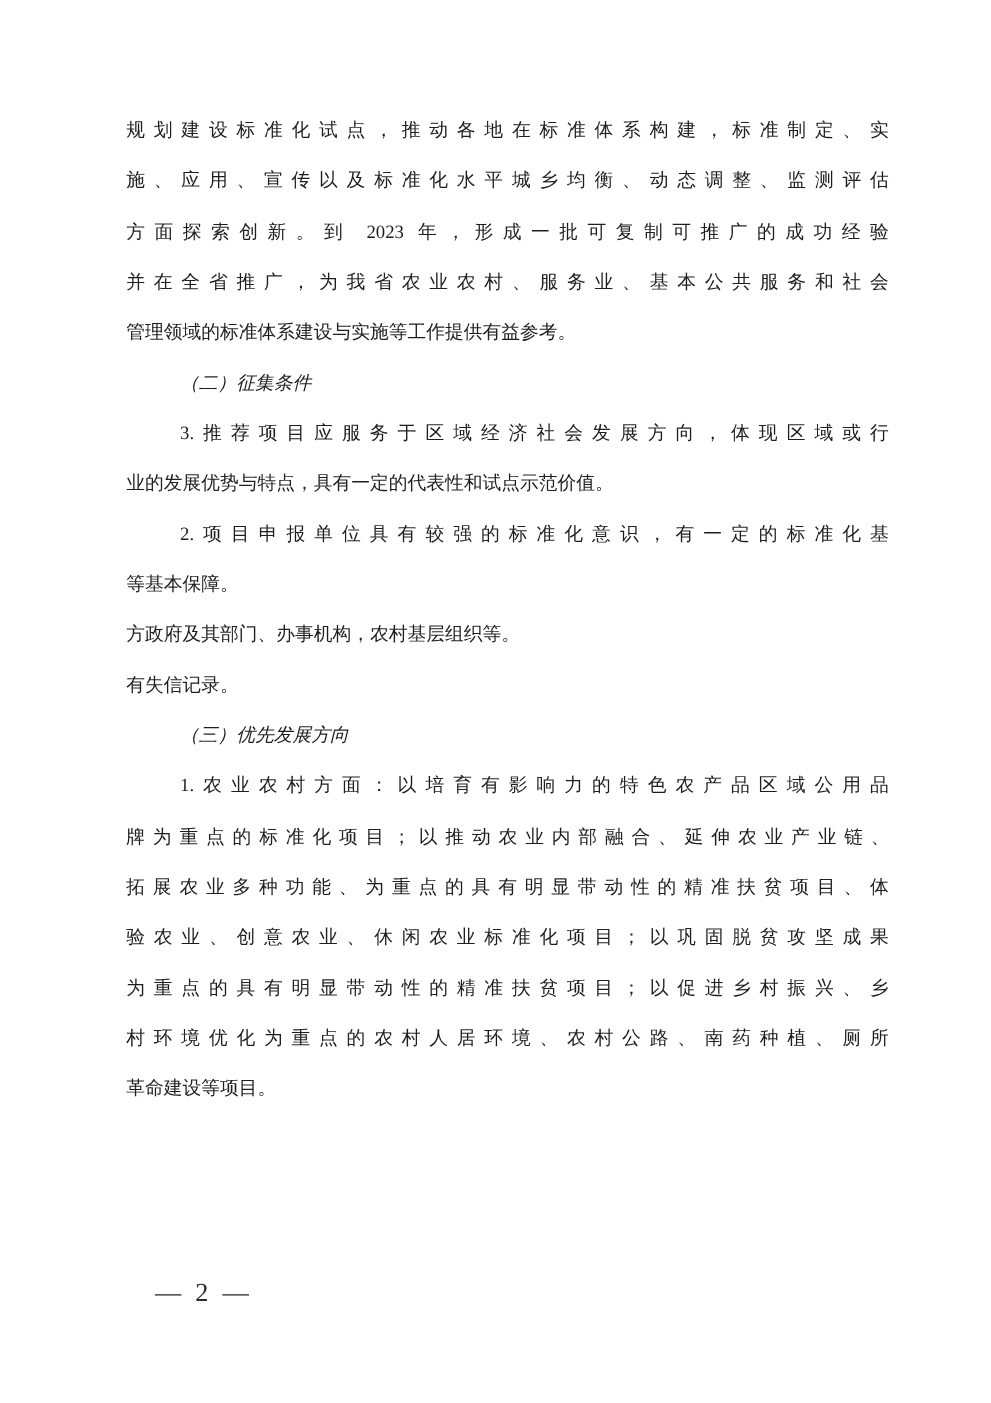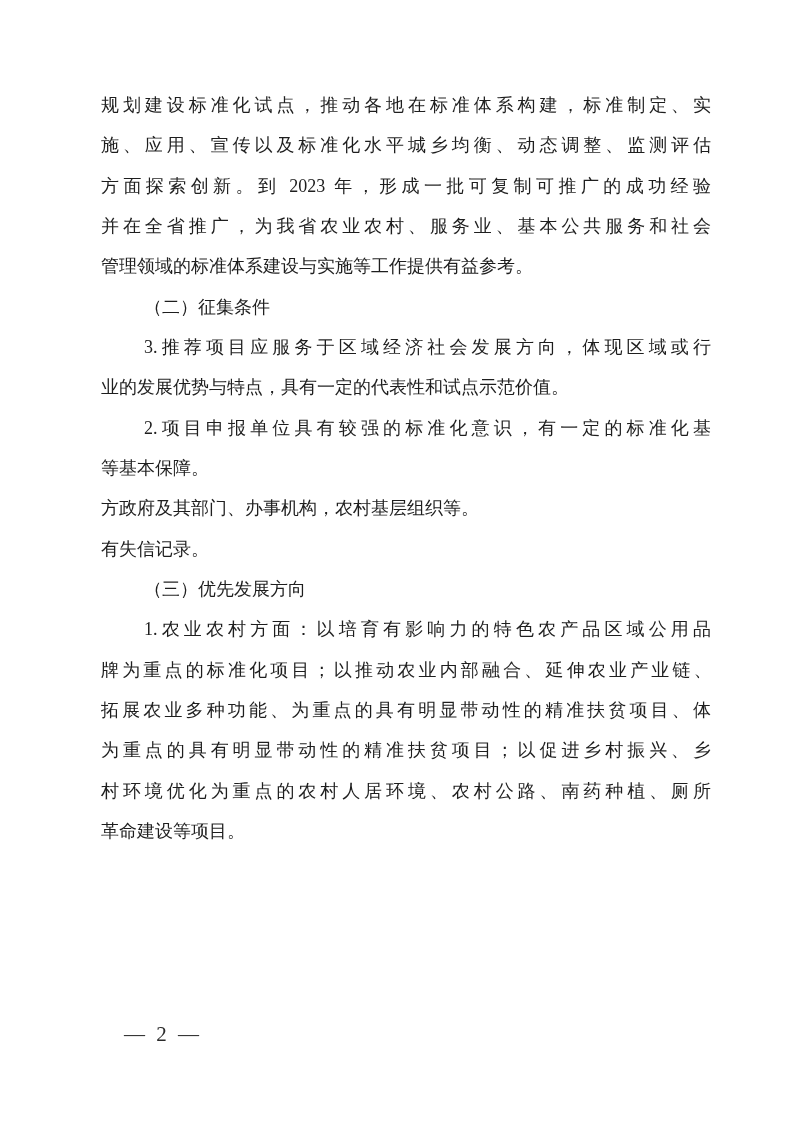--- a/index.html
+++ b/index.html
@@ -20,37 +20,38 @@
     position: absolute;
     left: 101px;
     top: 85px;
     width: 610px;
   }
   .paragraph {
     margin: 0;
     padding: 0;
   }
   .line {
-    font-size: 18px;
+    font-size: 15px;
     line-height: 40.33px;
     height: 40.33px;
     text-align: left;
     overflow: visible;
   }
   
   .line.fill {
     text-align: justify;
     text-align-last: justify;
   }
   .line.indent {
     padding-left: 43px;
   }
   .paragraph.heading .line {
     
     font-weight: normal;
+    font-style: italic;
   }
   .footer {
     position: absolute;
     left: 124px;
     top: 1019px;
     font-size: 21px;
     line-height: 30px;
     letter-spacing: 3px;
     color: #2a2a2a;
   }
@@ -84,19 +85,20 @@
       <div class="paragraph">
         <div class="line" style="">有失信记录。</div>
       </div>
       <div class="paragraph heading">
         <div class="line indent" style="">（三）优先发展方向</div>
       </div>
       <div class="paragraph">
         <div class="line fill indent" style="">1.农业农村方面：以培育有影响力的特色农产品区域公用品</div>
         <div class="line fill" style="letter-spacing: -0.68px;">牌为重点的标准化项目；以推动农业内部融合、延伸农业产业链、</div>
         <div class="line fill" style="">拓展农业多种功能、为重点的具有明显带动性的精准扶贫项目、体</div>
+        <div class="line fill" style="">验农业、创意农业、休闲农业标准化项目；以巩固脱贫攻坚成果</div>
         <div class="line fill" style="">为重点的具有明显带动性的精准扶贫项目；以促进乡村振兴、乡</div>
         <div class="line fill" style="">村环境优化为重点的农村人居环境、农村公路、南药种植、厕所</div>
         <div class="line" style="">革命建设等项目。</div>
       </div>
     </main>
   <div class="footer">— 2 —</div>
 </div>
 
 </body></html>

